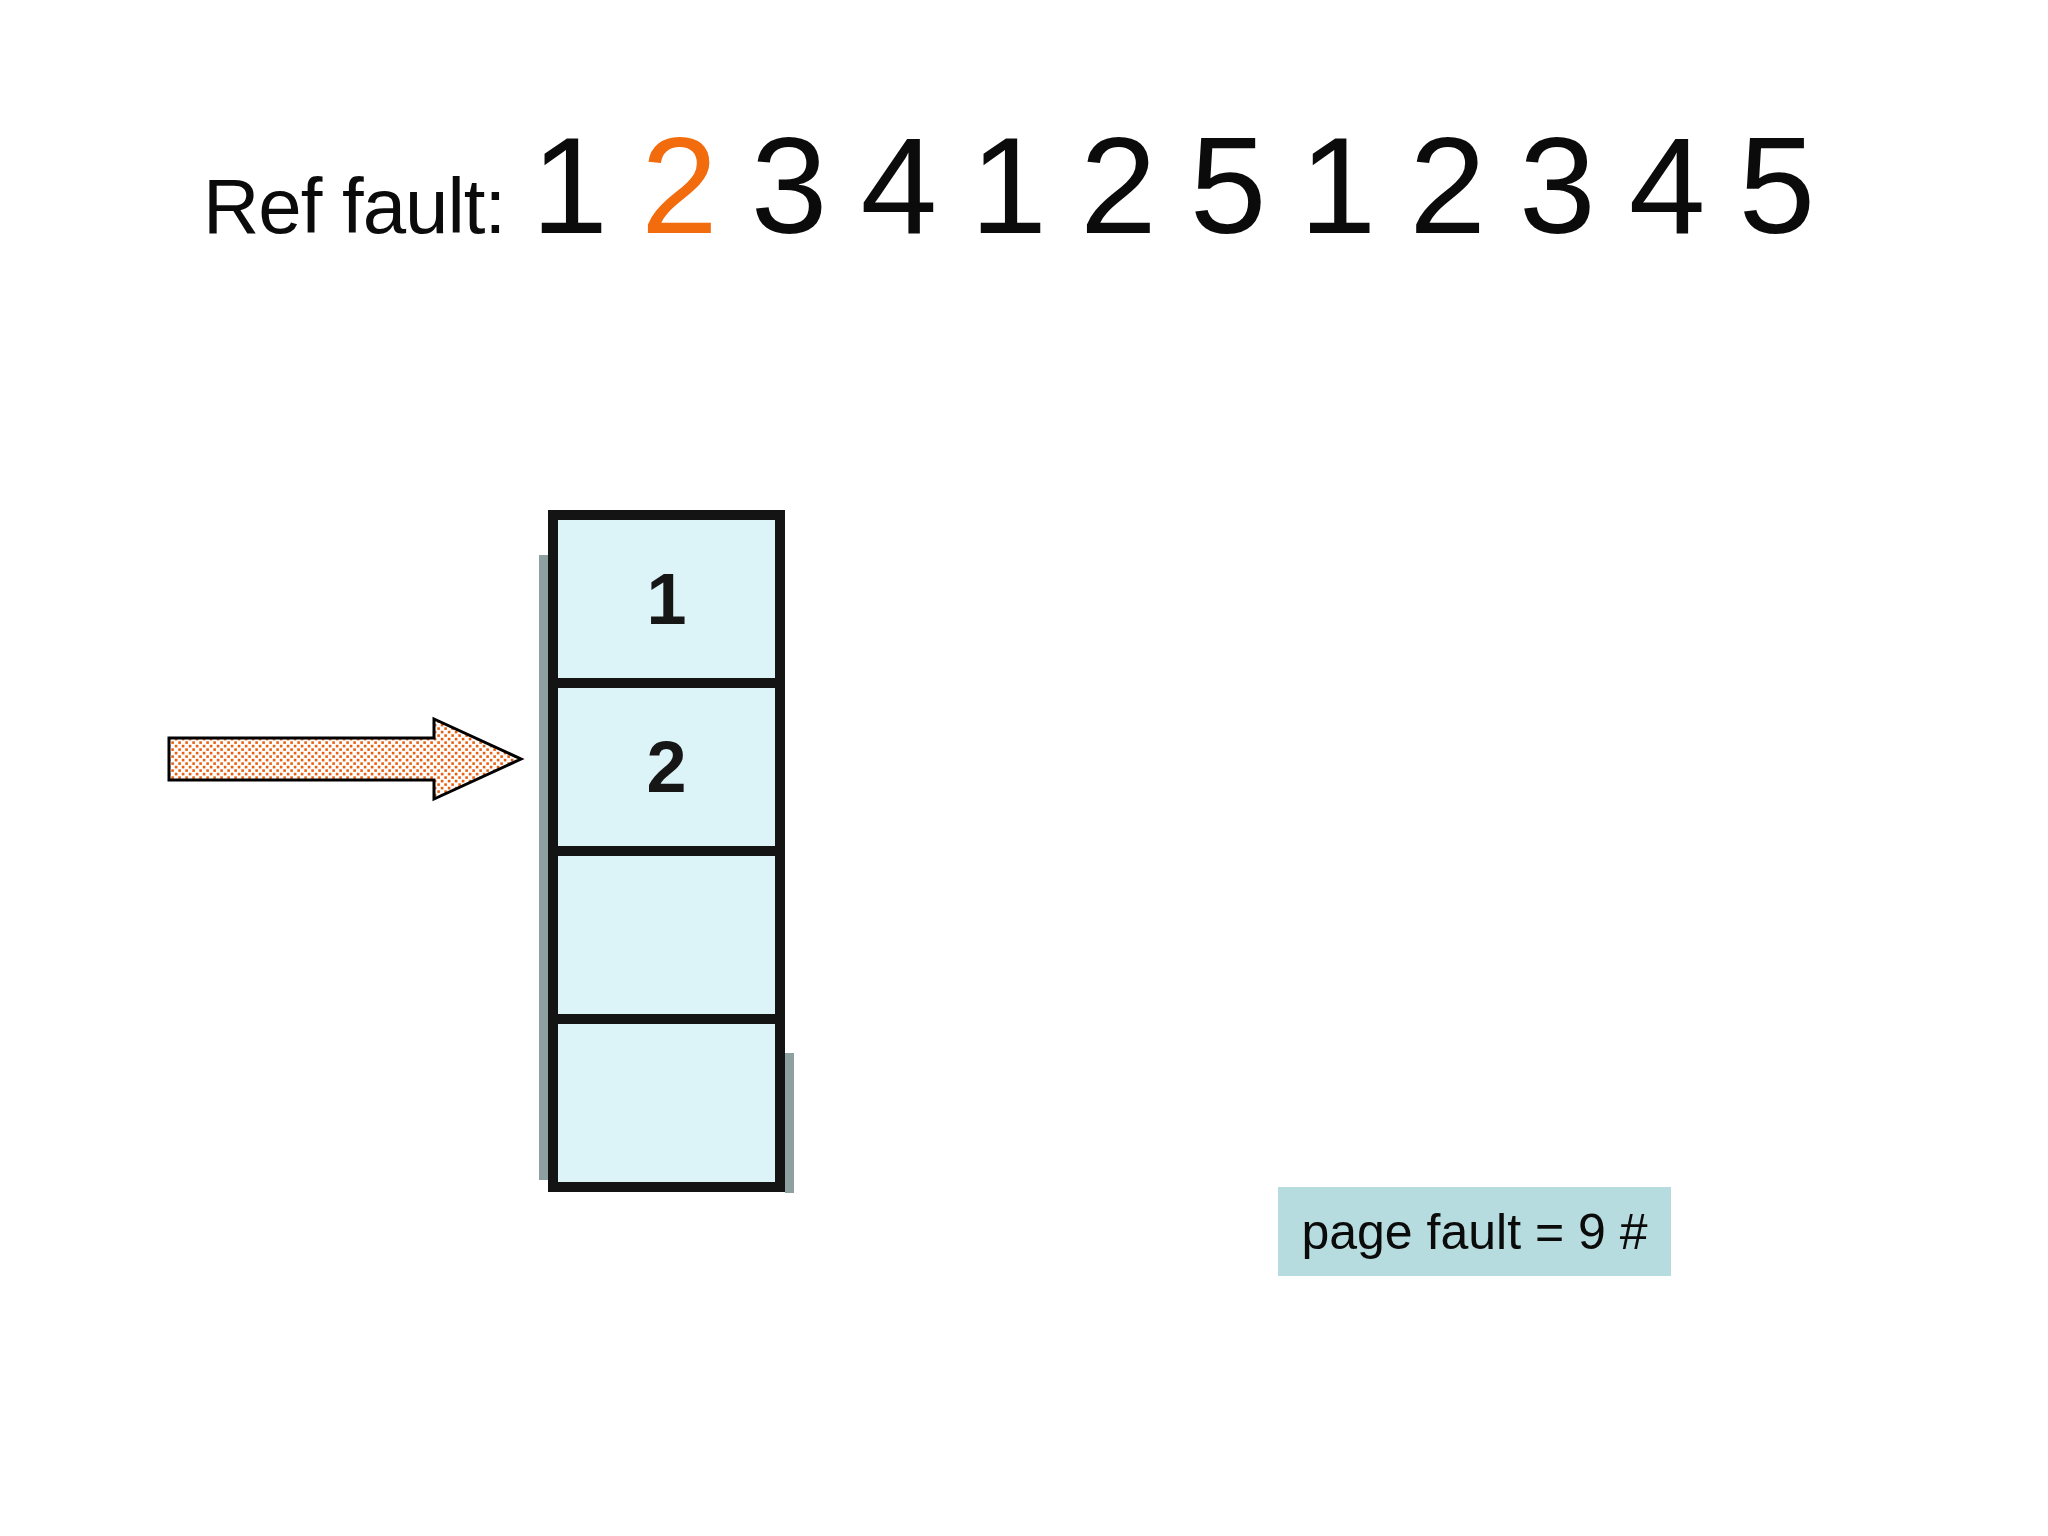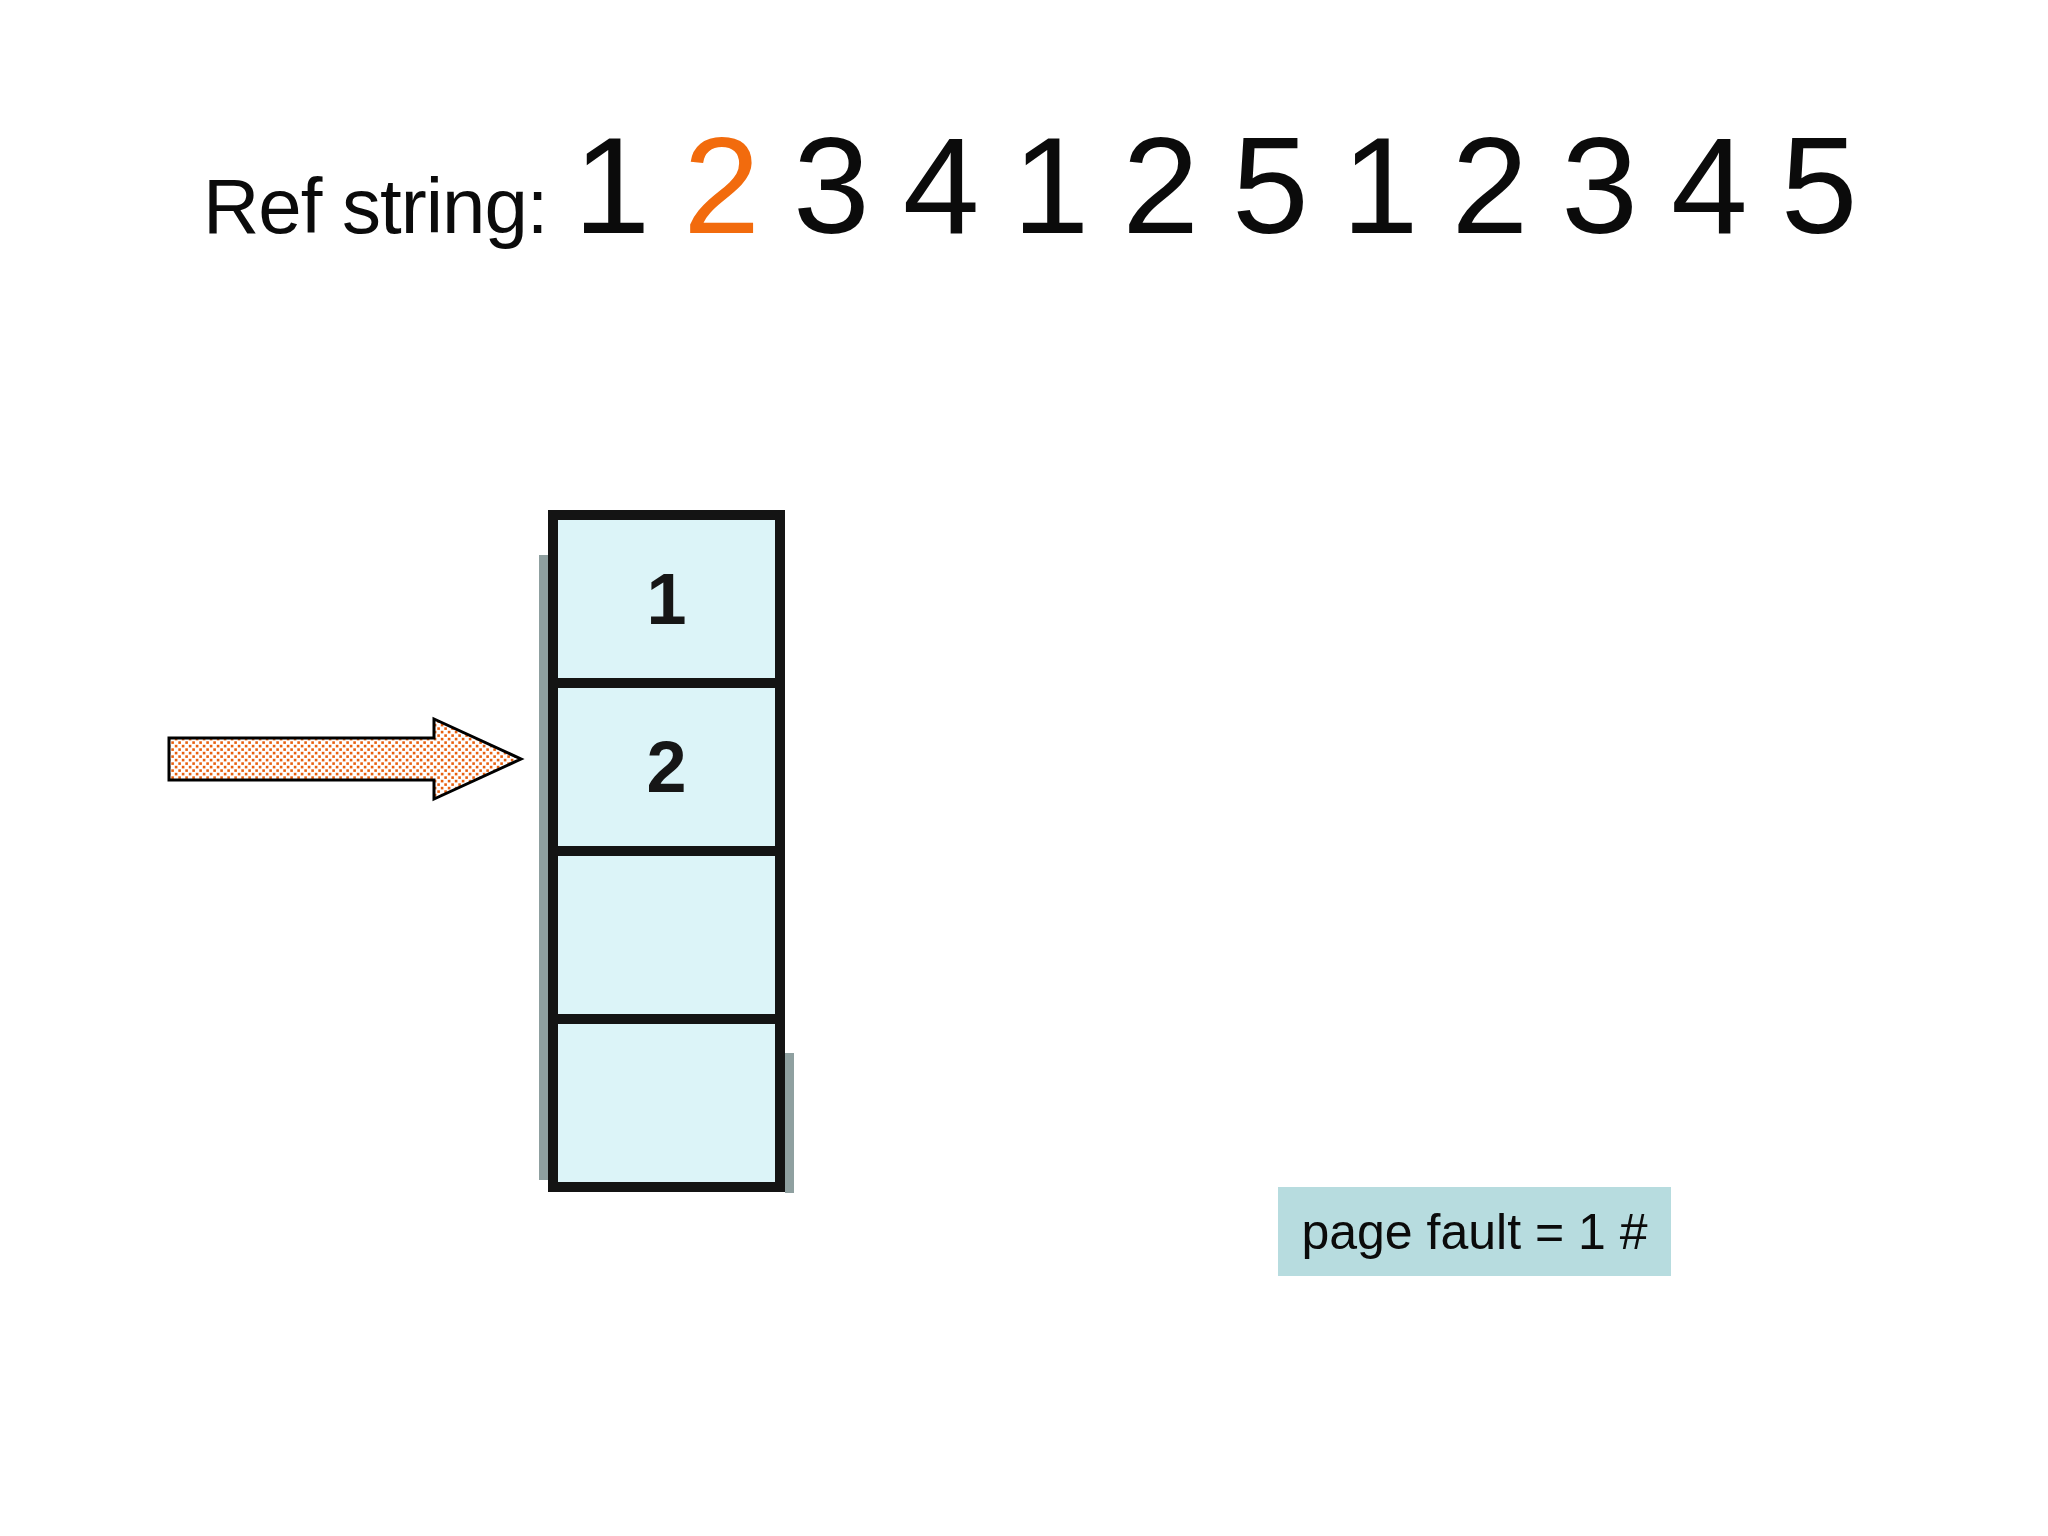--- a/index.html
+++ b/index.html
@@ -90,21 +90,21 @@
     font-size: 50px;
     line-height: 1;
   }
 </style>
 </head>
 <body>
 
 <div class="canvas">
 
   <div class="ref-row">
-    <span class="ref-label">Ref string:</span>
+    <span class="ref-label">Ref fault:</span>
     <span class="ref-digits">
       <span class="ref-digit">1</span>
       <span class="ref-digit highlight">2</span>
       <span class="ref-digit">3</span>
       <span class="ref-digit">4</span>
       <span class="ref-digit">1</span>
       <span class="ref-digit">2</span>
       <span class="ref-digit">5</span>
       <span class="ref-digit">1</span>
       <span class="ref-digit">2</span>
@@ -131,16 +131,16 @@
           <rect width="7" height="7" fill="#ffffff"></rect>
           <rect x="0.8" y="0.8" width="2.6" height="2.6" fill="#E8600F"></rect>
           <rect x="4.3" y="4.3" width="2.6" height="2.6" fill="#E8600F"></rect>
         </pattern>
       </defs>
       <polygon points="2,22 267,22 267,3 354,43 267,83 267,64 2,64" fill="url(#orangeDots)" stroke="#000000" stroke-width="3" stroke-linejoin="miter"></polygon>
     </svg>
   </div>
 
   <div class="page-fault">
-    <span>page fault = 1 #</span>
+    <span>page fault = 9 #</span>
   </div>
 
 </div>
 
 </body></html>

